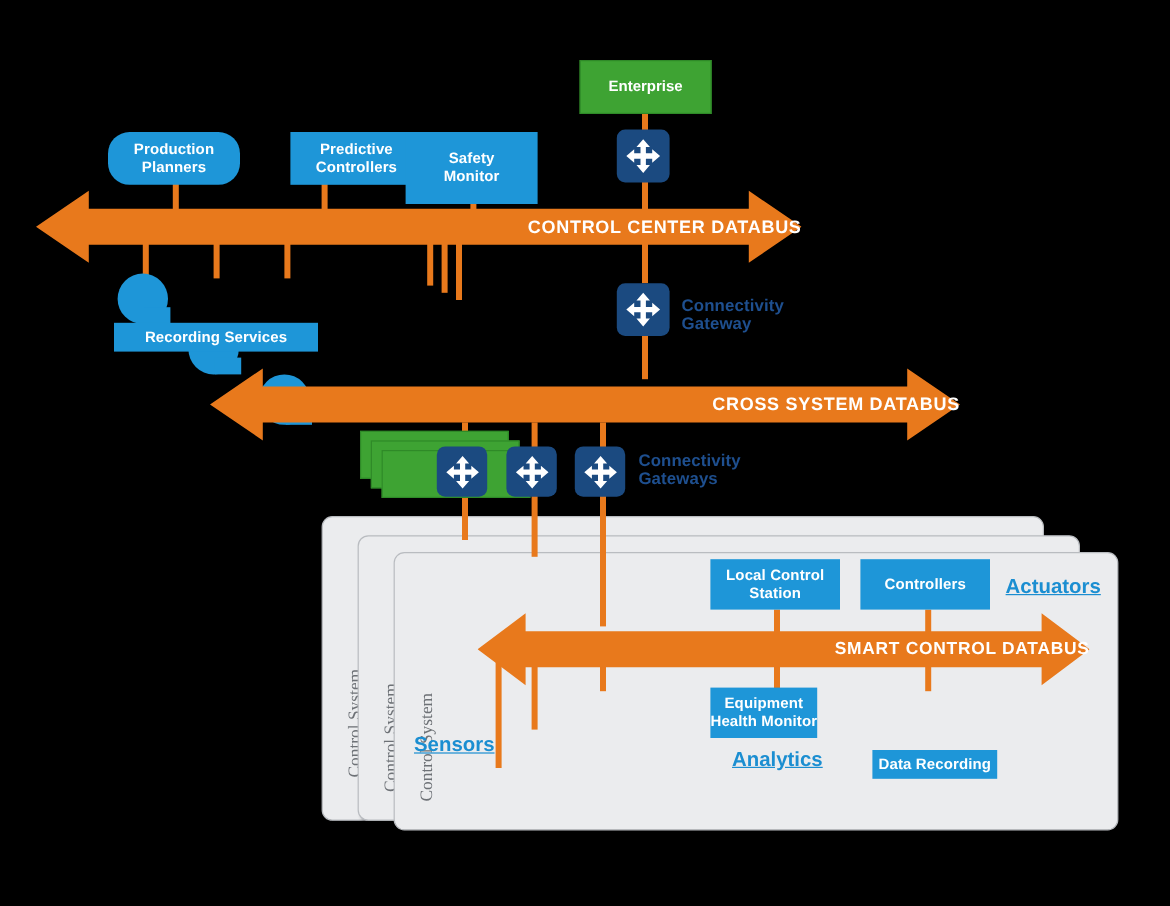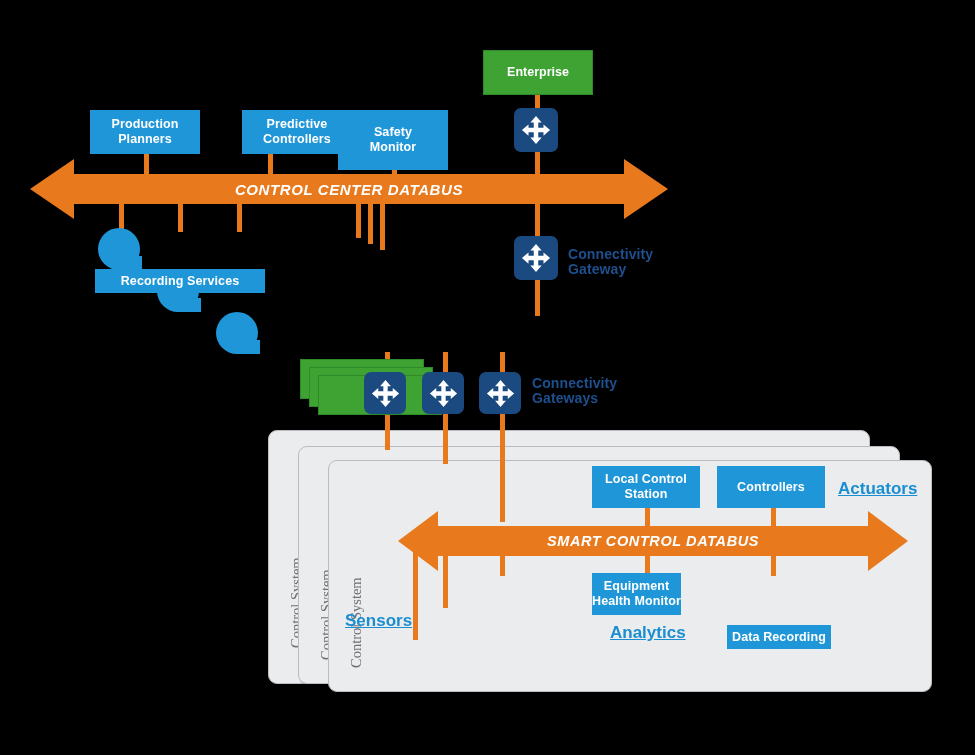--- a/index.html
+++ b/index.html
@@ -18,21 +18,21 @@
   .greenbox{
     background:#3ea333;color:#fff;display:flex;align-items:center;
     justify-content:center;text-align:center;font-size:12.5px;
     font-weight:700;line-height:1.18;
   }
 
   
   .vline{background:#e8791c;width:5px;}
 
   
-  .databus{display:flex;align-items:center;justify-content:center;font-style:italic;}
+  .databus{display:flex;align-items:center;justify-content:flex-end;}
   .databus .lbl{
     position:relative;z-index:3;color:#fff;font-weight:700;
     letter-spacing:.6px;white-space:nowrap;
   }
 
   
   .gw{
     background:#1b4a80;border-radius:7px;display:flex;
     align-items:center;justify-content:center;
   }
@@ -126,21 +126,21 @@
   <div class="abs gw" style="left:514px;top:108px;width:44px;height:44px;">
     <span>
       <svg width="30" height="30" viewBox="0 0 32 32">
         <path fill="#ffffff" d="M16 1 L22 8 L18.4 8 L18.4 13.6 L24 13.6 L24 10 L31 16 L24 22 L24 18.4
                                 L18.4 18.4 L18.4 24 L22 24 L16 31 L10 24 L13.6 24 L13.6 18.4
                                 L8 18.4 L8 22 L1 16 L8 10 L8 13.6 L13.6 13.6 L13.6 8 L10 8 Z"></path>
       </svg>
     </span>
   </div>
 
-  <div class="abs bluebox" style="left:90px;top:110px;width:110px;height:44px;">
+  <div class="abs bluebox" style="left:90px;top:110px;width:110px;height:44px;border-radius:18px;">
     <span>
       <span>Production</span><br>
       <span>Planners</span>
     </span>
   </div>
   <div class="abs bluebox" style="left:214px;top:110px;width:110px;height:44px;margin-left:28px;">
     <span>
       <span>Predictive</span><br>
       <span>Controllers</span>
     </span>
@@ -190,20 +190,26 @@
                                 L18.4 18.4 L18.4 24 L22 24 L16 31 L10 24 L13.6 24 L13.6 18.4
                                 L8 18.4 L8 22 L1 16 L8 10 L8 13.6 L13.6 13.6 L13.6 8 L10 8 Z"></path>
       </svg>
     </span>
   </div>
   <div class="abs gwlabel" style="left:568px;top:247px;">
     <span>Connectivity</span><br>
     <span>Gateway</span>
   </div>
 
+  <div class="abs databus" style="left:175px;top:306px;width:625px;height:62px;">
+    <svg class="abs" width="625" height="62" viewBox="0 0 625 62" preserveAspectRatio="none" style="left:0;top:0;">
+      <path fill="#e8791c" d="M0 31 L44 1 L44 16 L581 16 L581 1 L625 31 L581 61 L581 46 L44 46 L44 61 Z"></path>
+    </svg>
+    <span class="lbl" style="font-size:15px;">CROSS SYSTEM DATABUS</span>
+  </div>
 
   <div class="abs gw" style="left:364px;top:372px;width:42px;height:42px;">
     <span>
       <svg width="29" height="29" viewBox="0 0 32 32">
         <path fill="#ffffff" d="M16 1 L22 8 L18.4 8 L18.4 13.6 L24 13.6 L24 10 L31 16 L24 22 L24 18.4
                                 L18.4 18.4 L18.4 24 L22 24 L16 31 L10 24 L13.6 24 L13.6 18.4
                                 L8 18.4 L8 22 L1 16 L8 10 L8 13.6 L13.6 13.6 L13.6 8 L10 8 Z"></path>
       </svg>
     </span>
   </div>

